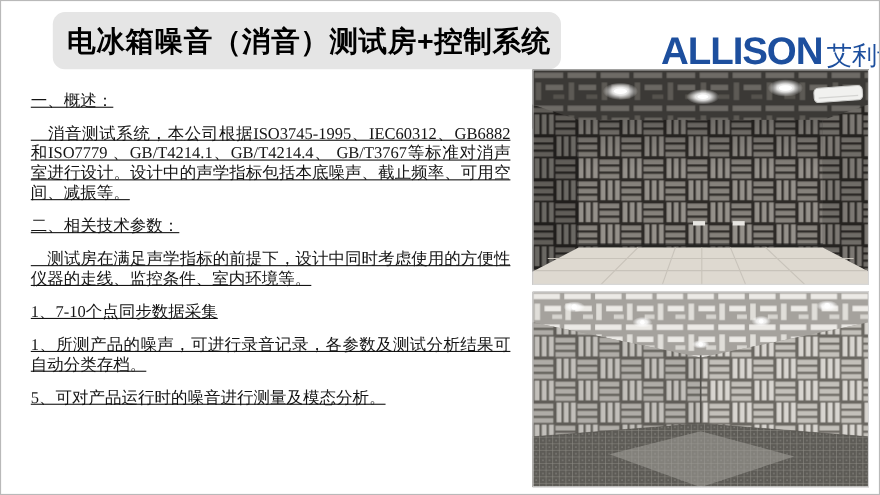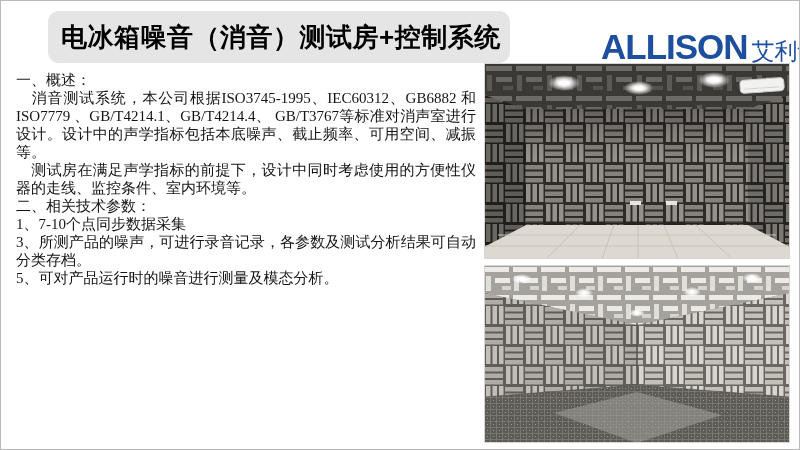--- a/index.html
+++ b/index.html
@@ -25,21 +25,21 @@
   }
   .logo .latin { font-size:35px; font-weight:800; letter-spacing:-1px; }
   .logo .cjk   { font-size:23px; font-weight:normal; margin-left:4px; }
   .logo .reg   { font-size:10px; font-weight:bold; position:relative; top:-12px; left:2px; }
   
   .body-text {
     position:absolute; left:15px; top:70px; width:460px;
     font-family:"Liberation Serif","DejaVu Serif",serif;
     font-size:15px; line-height:18px; color:#141414; text-align:justify;
   }
-  .body-text p { margin:0; }
+  .body-text p { margin:12px;text-decoration:underline; }
   
   figure.photo { margin:0; position:absolute; left:483px; }
   .photo-top    { top:62px;  width:306px; height:196px; }
   .photo-bottom { top:264px; width:306px; height:178px; }
   figure.photo svg { display:block; }
 </style>
 </head>
 <body>
 
 <div class="page">
@@ -48,24 +48,24 @@
     <span class="title">电冰箱噪音（消音）测试房+控制系统</span>
   </div>
 
   <div class="logo">
     <span class="latin">ALLISON</span><span class="cjk">艾利讯</span><span class="reg">®</span>
   </div>
 
   <div class="body-text">
     <p>一、概述：</p>
     <p>　消音测试系统，本公司根据ISO3745-1995、IEC60312、GB6882 和ISO7779 、GB/T4214.1、GB/T4214.4、 GB/T3767等标准对消声室进行设计。设计中的声学指标包括本底噪声、截止频率、可用空间、减振等。</p>
+    <p>二、相关技术参数：</p>
     <p>　测试房在满足声学指标的前提下，设计中同时考虑使用的方便性仪器的走线、监控条件、室内环境等。</p>
-    <p>二、相关技术参数：</p>
     <p>1、7-10个点同步数据采集</p>
-    <p>3、所测产品的噪声，可进行录音记录，各参数及测试分析结果可自动分类存档。</p>
+    <p>1、所测产品的噪声，可进行录音记录，各参数及测试分析结果可自动分类存档。</p>
     <p>5、可对产品运行时的噪音进行测量及模态分析。</p>
   </div>
 
   <figure class="photo photo-top">
     <svg width="306" height="196" viewBox="0 0 306 196" xmlns="http://www.w3.org/2000/svg">
       <defs>
         <pattern id="wv1" width="40" height="40" patternUnits="userSpaceOnUse">
           <rect width="40" height="40" fill="#2d2a27"></rect>
           <g fill="#94908a">
             <rect x="2" y="1" width="4.5" height="18"></rect>

